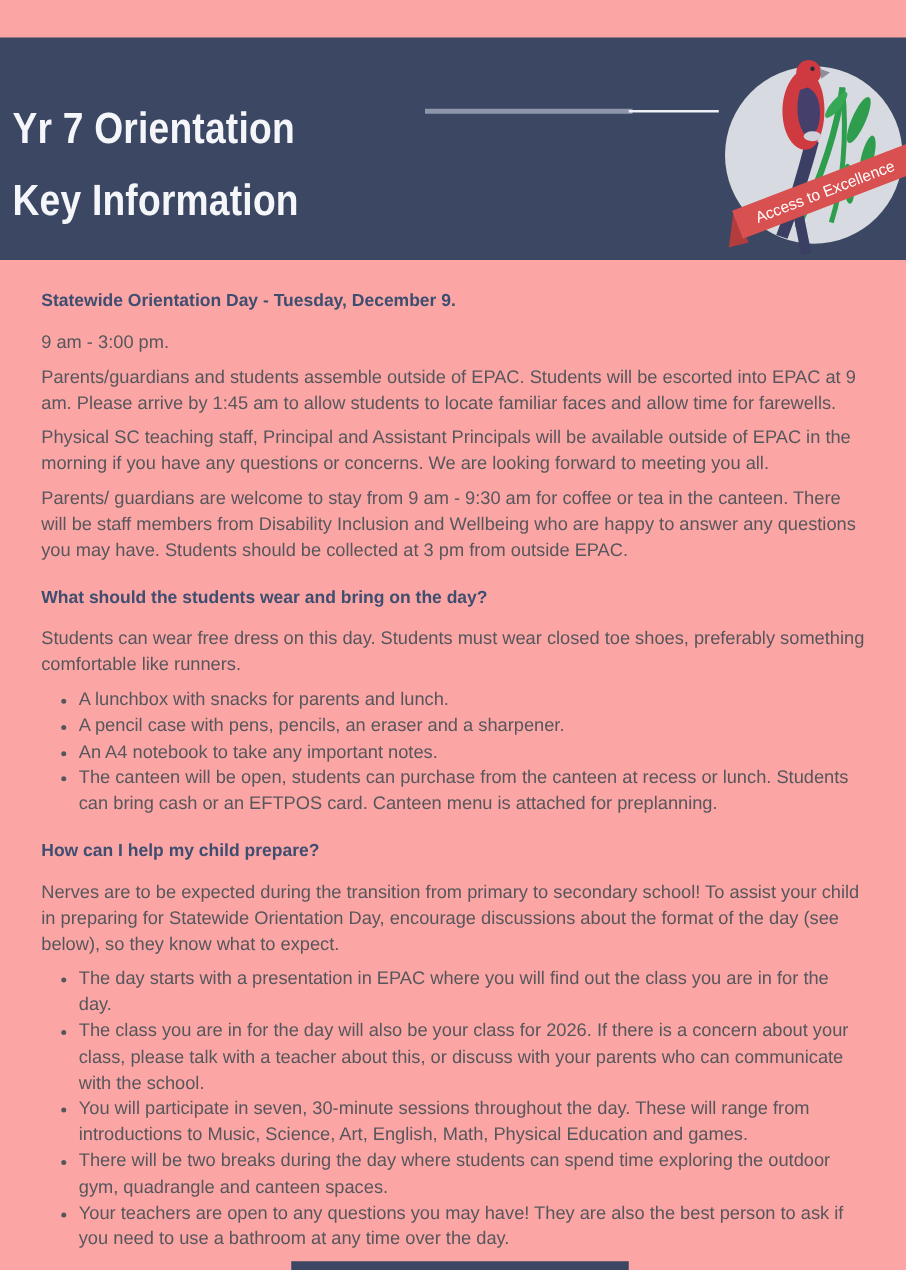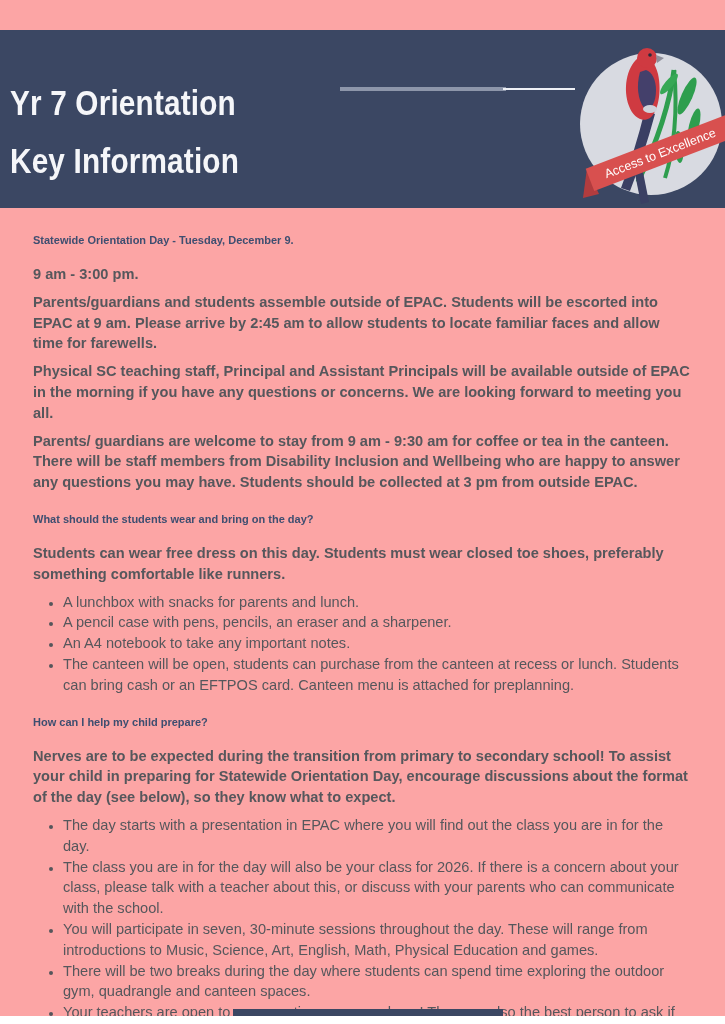--- a/index.html
+++ b/index.html
@@ -55,27 +55,27 @@
 
   
   .content {
     padding: 21px 33px 0 33px;
     color: #56575c;
     font-size: 14.6px;
     line-height: 20.8px;
   }
   .content h2 {
     color: #3e4e70;
-    font-size: 11px;
+    font-size: 14px;
     font-weight: 700;
     line-height: 22px;
     margin: 15px 0 13px 0;
   }
   .content h2:first-child { margin-top: 0; }
-  .content p { margin: 7px 0; font-weight: bold; }
+  .content p { margin: 7px 0; }
   .content ul {
     margin: 7px 0;
     padding-left: 30px;
     list-style: disc;
   }
   .content li::marker { color: #55565b; font-size: 0.85em; }
 
   
   .page-break-bar {
     position: absolute;
@@ -127,21 +127,21 @@
         <rect x="8" y="109" width="150" height="24" fill="#d8504f" transform="rotate(-21 83 121)"></rect>
         <text x="83" y="125.5" transform="rotate(-21 83 121)" text-anchor="middle" font-family="Liberation Sans, DejaVu Sans, sans-serif" font-size="12.5" fill="#ffffff">Access to Excellence</text>
       </svg>
     </div>
   </header>
 
   <main class="content">
 
     <h2>Statewide Orientation Day - Tuesday, December 9.</h2>
     <p>9 am - 3:00 pm.</p>
-    <p>Parents/guardians and students assemble outside of EPAC. Students will be escorted into EPAC at 9 am. Please arrive by 2:45 am to allow students to locate familiar faces and allow time for farewells.</p>
+    <p>Parents/guardians and students assemble outside of EPAC. Students will be escorted into EPAC at 9 am. Please arrive by 1:45 am to allow students to locate familiar faces and allow time for farewells.</p>
     <p>Physical SC teaching staff, Principal and Assistant Principals will be available outside of EPAC in the morning if you have any questions or concerns. We are looking forward to meeting you all.</p>
     <p>Parents/ guardians are welcome to stay from 9 am - 9:30 am for coffee or tea in the canteen. There will be staff members from Disability Inclusion and Wellbeing who are happy to answer any questions you may have. Students should be collected at 3 pm from outside EPAC.</p>
 
     <h2>What should the students wear and bring on the day?</h2>
     <p>Students can wear free dress on this day. Students must wear closed toe shoes, preferably something comfortable like runners.</p>
     <ul>
       <li>A lunchbox with snacks for parents and lunch.</li>
       <li>A pencil case with pens, pencils, an eraser and a sharpener.</li>
       <li>An A4 notebook to take any important notes.</li>
       <li>The canteen will be open, students can purchase from the canteen at recess or lunch. Students can bring cash or an EFTPOS card. Canteen menu is attached for preplanning.</li>

